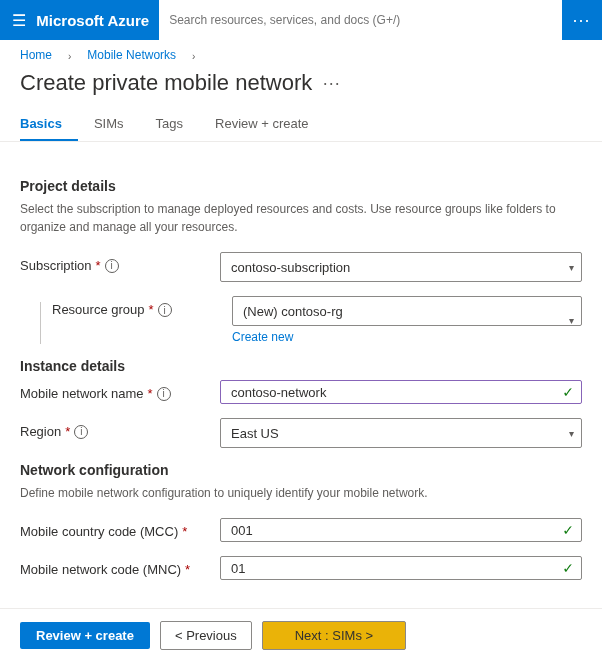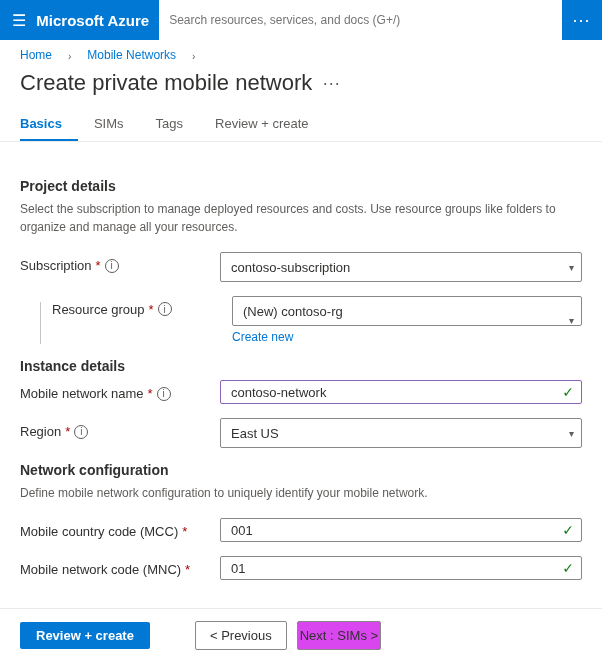--- a/index.html
+++ b/index.html
@@ -177,21 +177,21 @@
       cursor: pointer;
       text-decoration: none;
       display: inline-block;
       margin-top: 4px;
     }
     .rg-label {
       min-width: 180px;
       font-size: 13px;
       color: #323130;
       display: flex;
-      align-items: flex-start;
+      align-items: flex-end;
       gap: 4px;
       padding-top: 6px;
     }
     .indent-line {
       width: 2px;
       align-self: stretch;
       border-left: 1px solid #c8c6c4;
       margin-right: 10px;
       margin-top: 6px;
     }
@@ -222,28 +222,27 @@
       font-weight: 600;
     }
     .btn-secondary {
       background: #fff;
       color: #323130;
       border: 1px solid #8a8886;
       border-radius: 2px;
       padding: 6px 14px;
       font-size: 13px;
       cursor: pointer;
-      margin-left: 35px;
     }
     .btn-next {
-      background: #d946ef;
+      background: #eab308;
       color: #323130;
       border: 1px solid #8a8886;
       border-radius: 2px;
-      padding: 6px 2px;
+      padding: 6px 32px;
       font-size: 13px;
       cursor: pointer;
     }
   </style>
 </head>
 <body>
 
 <nav class="topnav">
   <span class="topnav-hamburger">☰</span>
   <span class="topnav-brand">Microsoft Azure</span>

